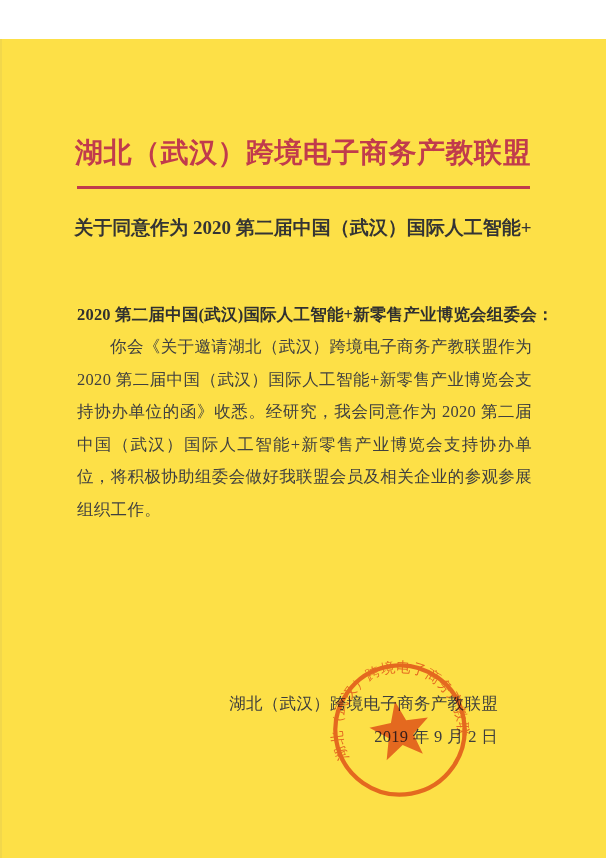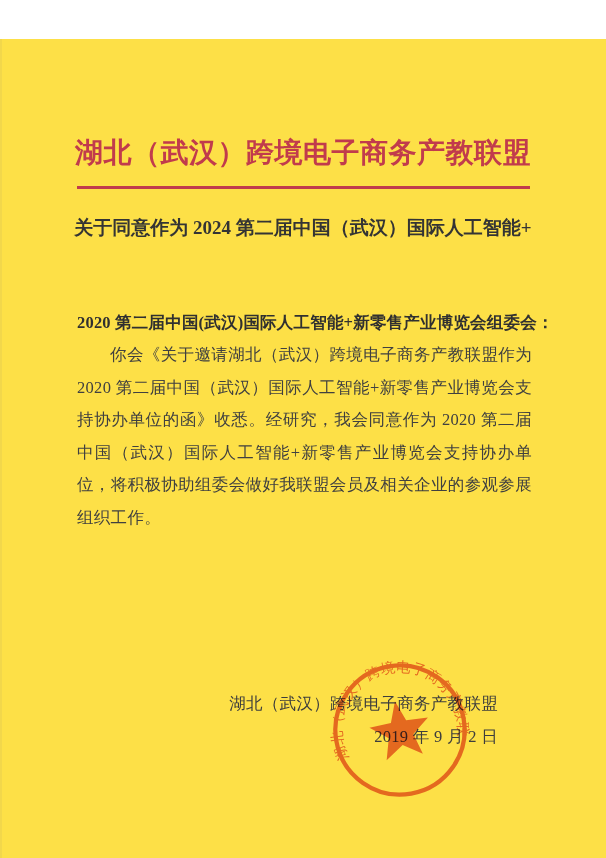--- a/index.html
+++ b/index.html
@@ -44,33 +44,33 @@
     left: 0;
     width: 100%;
     text-align: center;
     font-size: 19px;
     font-weight: 700;
     color: #343434;
     line-height: 33px;
   }
   .salutation {
     position: absolute;
-    top: 268px;
+    top: 260px;
     left: 77px;
     width: 460px;
     font-size: 16.5px;
     font-weight: 700;
     color: #303030;
     line-height: 32px;
     white-space: nowrap;
     letter-spacing: 0.2px;
   }
   .body-text {
     position: absolute;
-    top: 300px;
+    top: 292px;
     left: 77px;
     width: 455px;
     font-size: 16.5px;
     line-height: 32.6px;
     letter-spacing: 0.3px;
     color: #404040;
     text-align: justify;
   }
   .body-text p {
     margin: 0;
@@ -116,21 +116,21 @@
 </head>
 <body>
 
 <div class="page">
 
   <h1 class="letterhead">湖北（武汉）跨境电子商务产教联盟</h1>
 
   <div class="rule"></div>
 
   <div class="doc-title">
-    <div>关于同意作为 2024 第二届中国（武汉）国际人工智能+</div>
+    <div>关于同意作为 2020 第二届中国（武汉）国际人工智能+</div>
   </div>
 
   <div class="salutation">2020 第二届中国(武汉)国际人工智能+新零售产业博览会组委会：</div>
 
   <div class="body-text">
     <p class="para">你会《关于邀请湖北（武汉）跨境电子商务产教联盟作为 2020 第二届中国（武汉）国际人工智能+新零售产业博览会支持协办单位的函》收悉。经研究，我会同意作为 2020 第二届中国（武汉）国际人工智能+新零售产业博览会支持协办单位，将积极协助组委会做好我联盟会员及相关企业的参观参展组织工作。</p>
   </div>
 
   <div class="sign-block">
     <div>湖北（武汉）跨境电子商务产教联盟</div>

